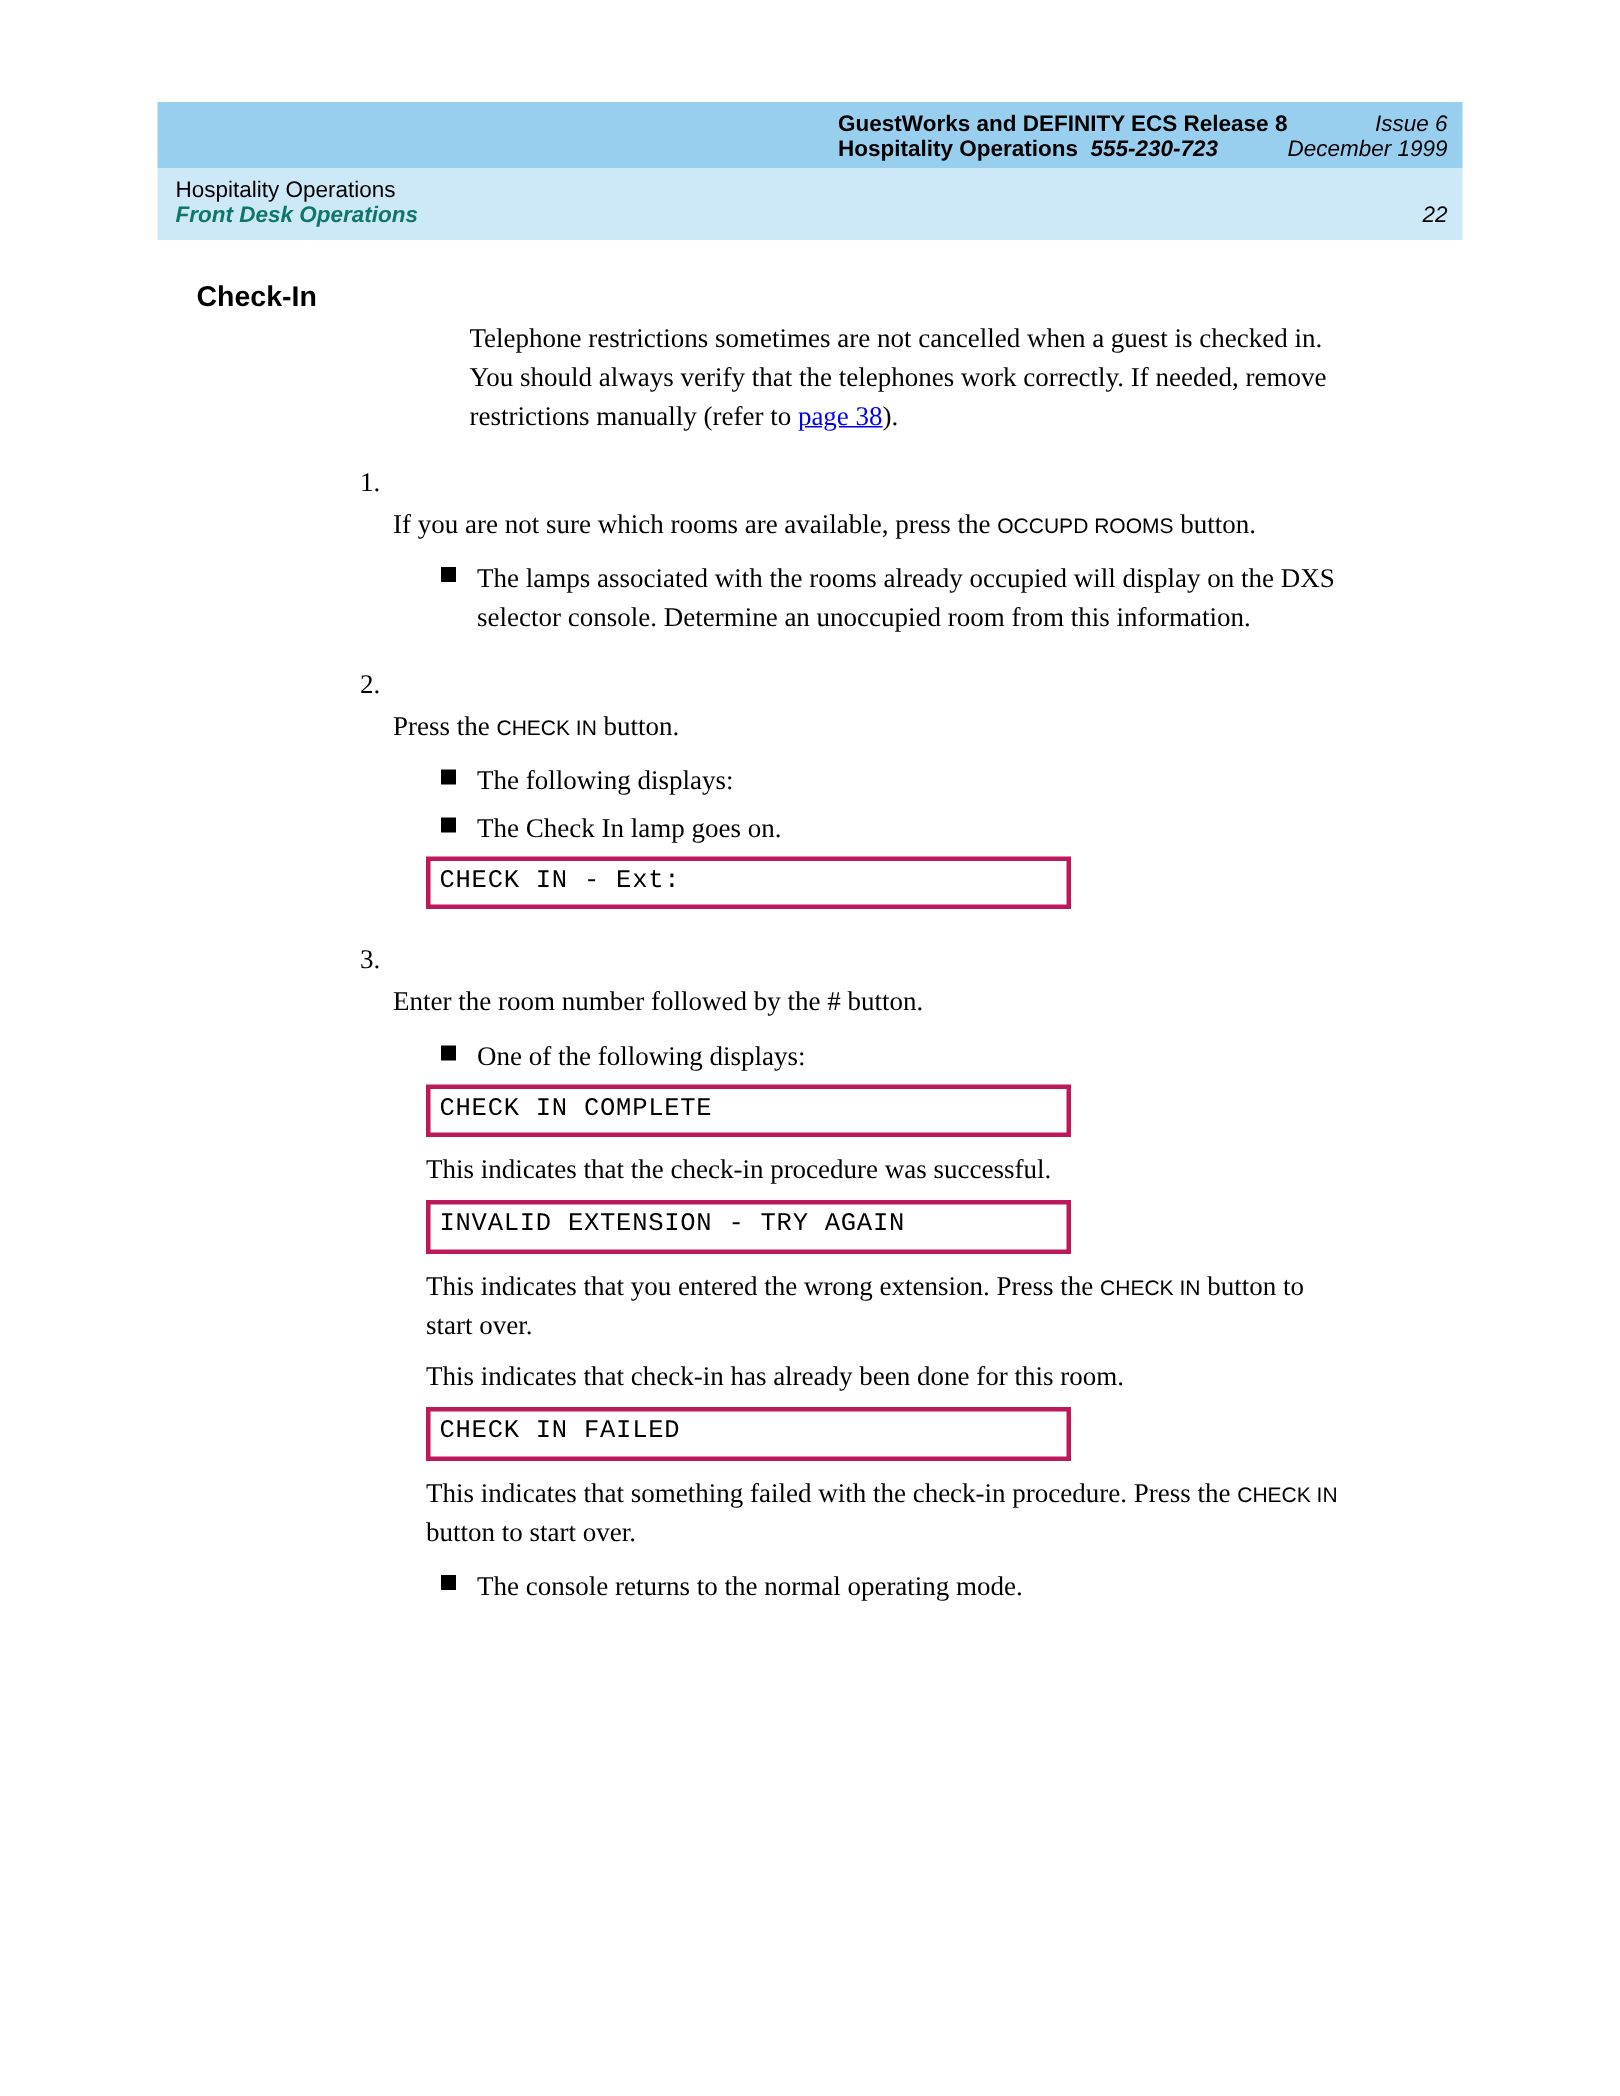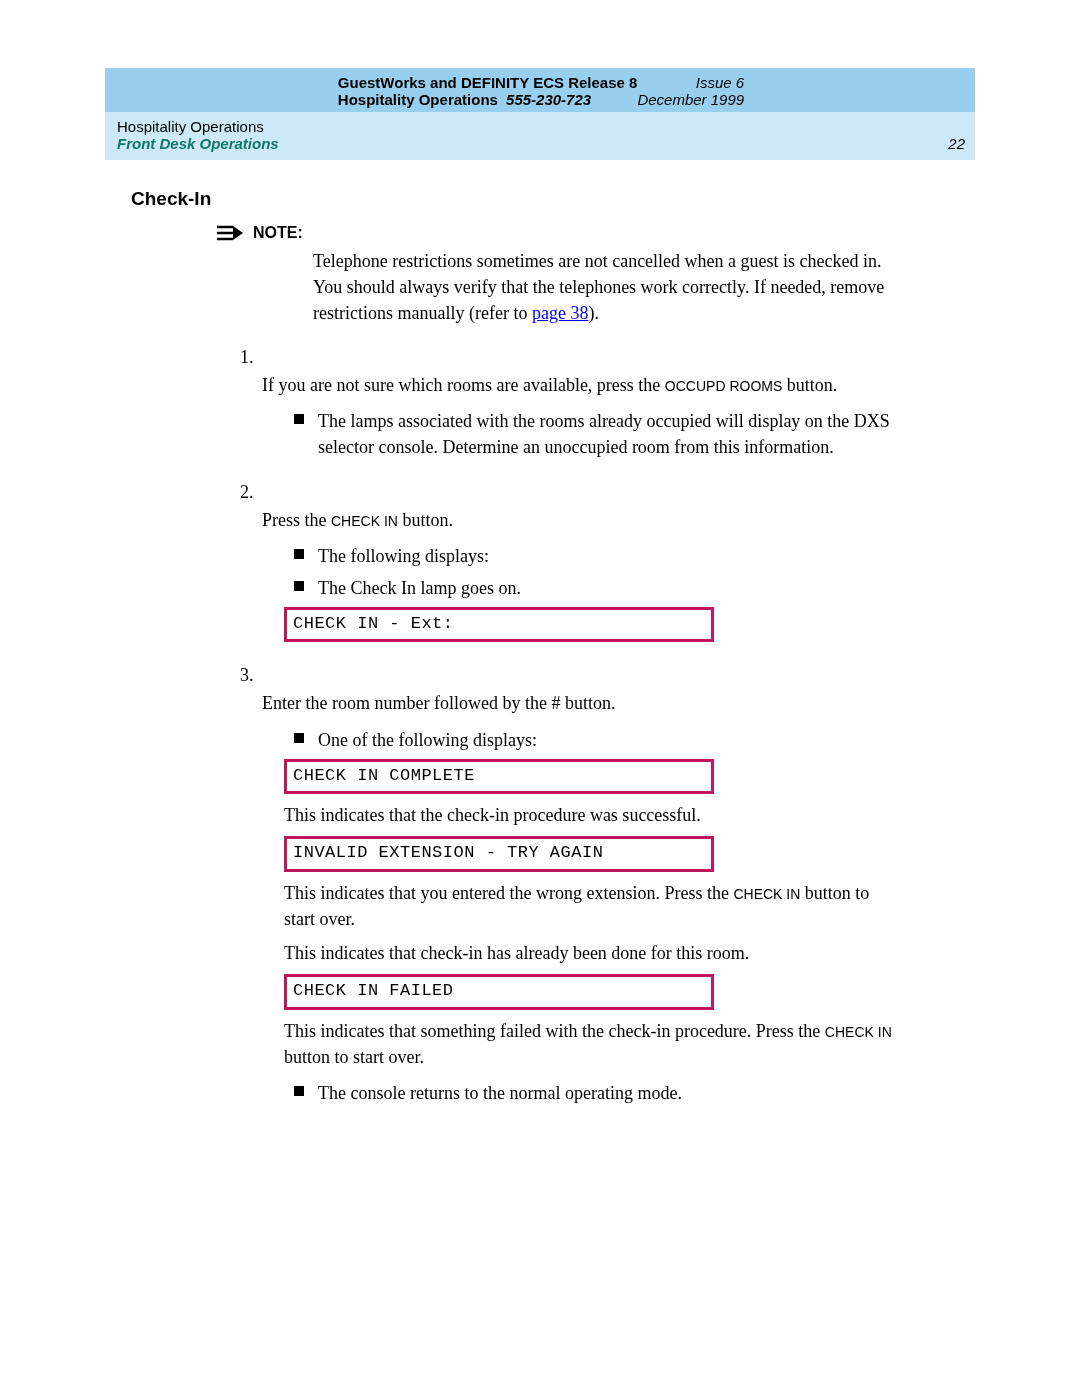--- a/index.html
+++ b/index.html
@@ -11,21 +11,21 @@
       color: #000;
     }
     .page {
       width: 870px;
       margin: 68px auto 0 auto;
     }
     .header-dark {
       background: #99cfee;
       padding: 6px 10px 4px 12px;
       display: flex;
-      justify-content: center;
+      justify-content: flex-end;
       font-family: Arial, Helvetica, sans-serif;
       font-size: 15px;
     }
     .header-dark .left { font-weight: bold; }
     .header-dark .left .docnum { font-style: italic; margin-left: 4px; }
     .header-dark .right { font-style: italic; text-align: right; }
     .header-light {
       background: #cde9f8;
       padding: 6px 10px 8px 12px;
       display: flex;
@@ -34,21 +34,21 @@
       font-size: 15px;
     }
     .header-light .left { }
     .header-light .left .section { font-style: italic; color: #0f766e; display: block; font-weight: bold; }
     .header-light .right { font-style: italic; align-self: flex-end; }
     .content { padding: 18px 0 0 0; }
     .section-heading {
       font-family: Arial, Helvetica, sans-serif;
       font-weight: bold;
       font-size: 19px;
-      margin: 10px 0 14px 26px;
+      margin: 10px 0 2px 26px;
     }
     .intro-text {
       margin: 0 80px 18px 110px;
       line-height: 1.45;
     }
     .note-block { margin: 0 80px 18px 110px; }
     .note-header {
       display: flex;
       align-items: center;
       gap: 8px;
@@ -106,27 +106,20 @@
     </div>
     <div class="right">22</div>
   </div>
 
   <div class="content">
 
     <div class="section-heading">Check-In</div>
 
 
     <div class="note-block">
-      <div class="note-header">
-        <svg class="note-icon" viewBox="0 0 30 18">
-          <path d="M2 3 L18 3 M2 9 L18 9 M2 15 L18 15" stroke="#000" stroke-width="2.5" fill="none"></path>
-          <path d="M18 2 L28 9 L18 16 Z" fill="#000"></path>
-        </svg>
-        <span>NOTE:</span>
-      </div>
       <p class="note-text">
         <span>Telephone restrictions sometimes are not cancelled when a guest is checked in. You should always verify that the telephones work correctly. If needed, remove restrictions manually (refer to </span><a class="link">page 38</a><span>).</span>
       </p>
     </div>
 
     <div class="ol">
 
       <div class="ol-item">
         <div class="ol-num">1.</div>
         <div class="ol-body">

